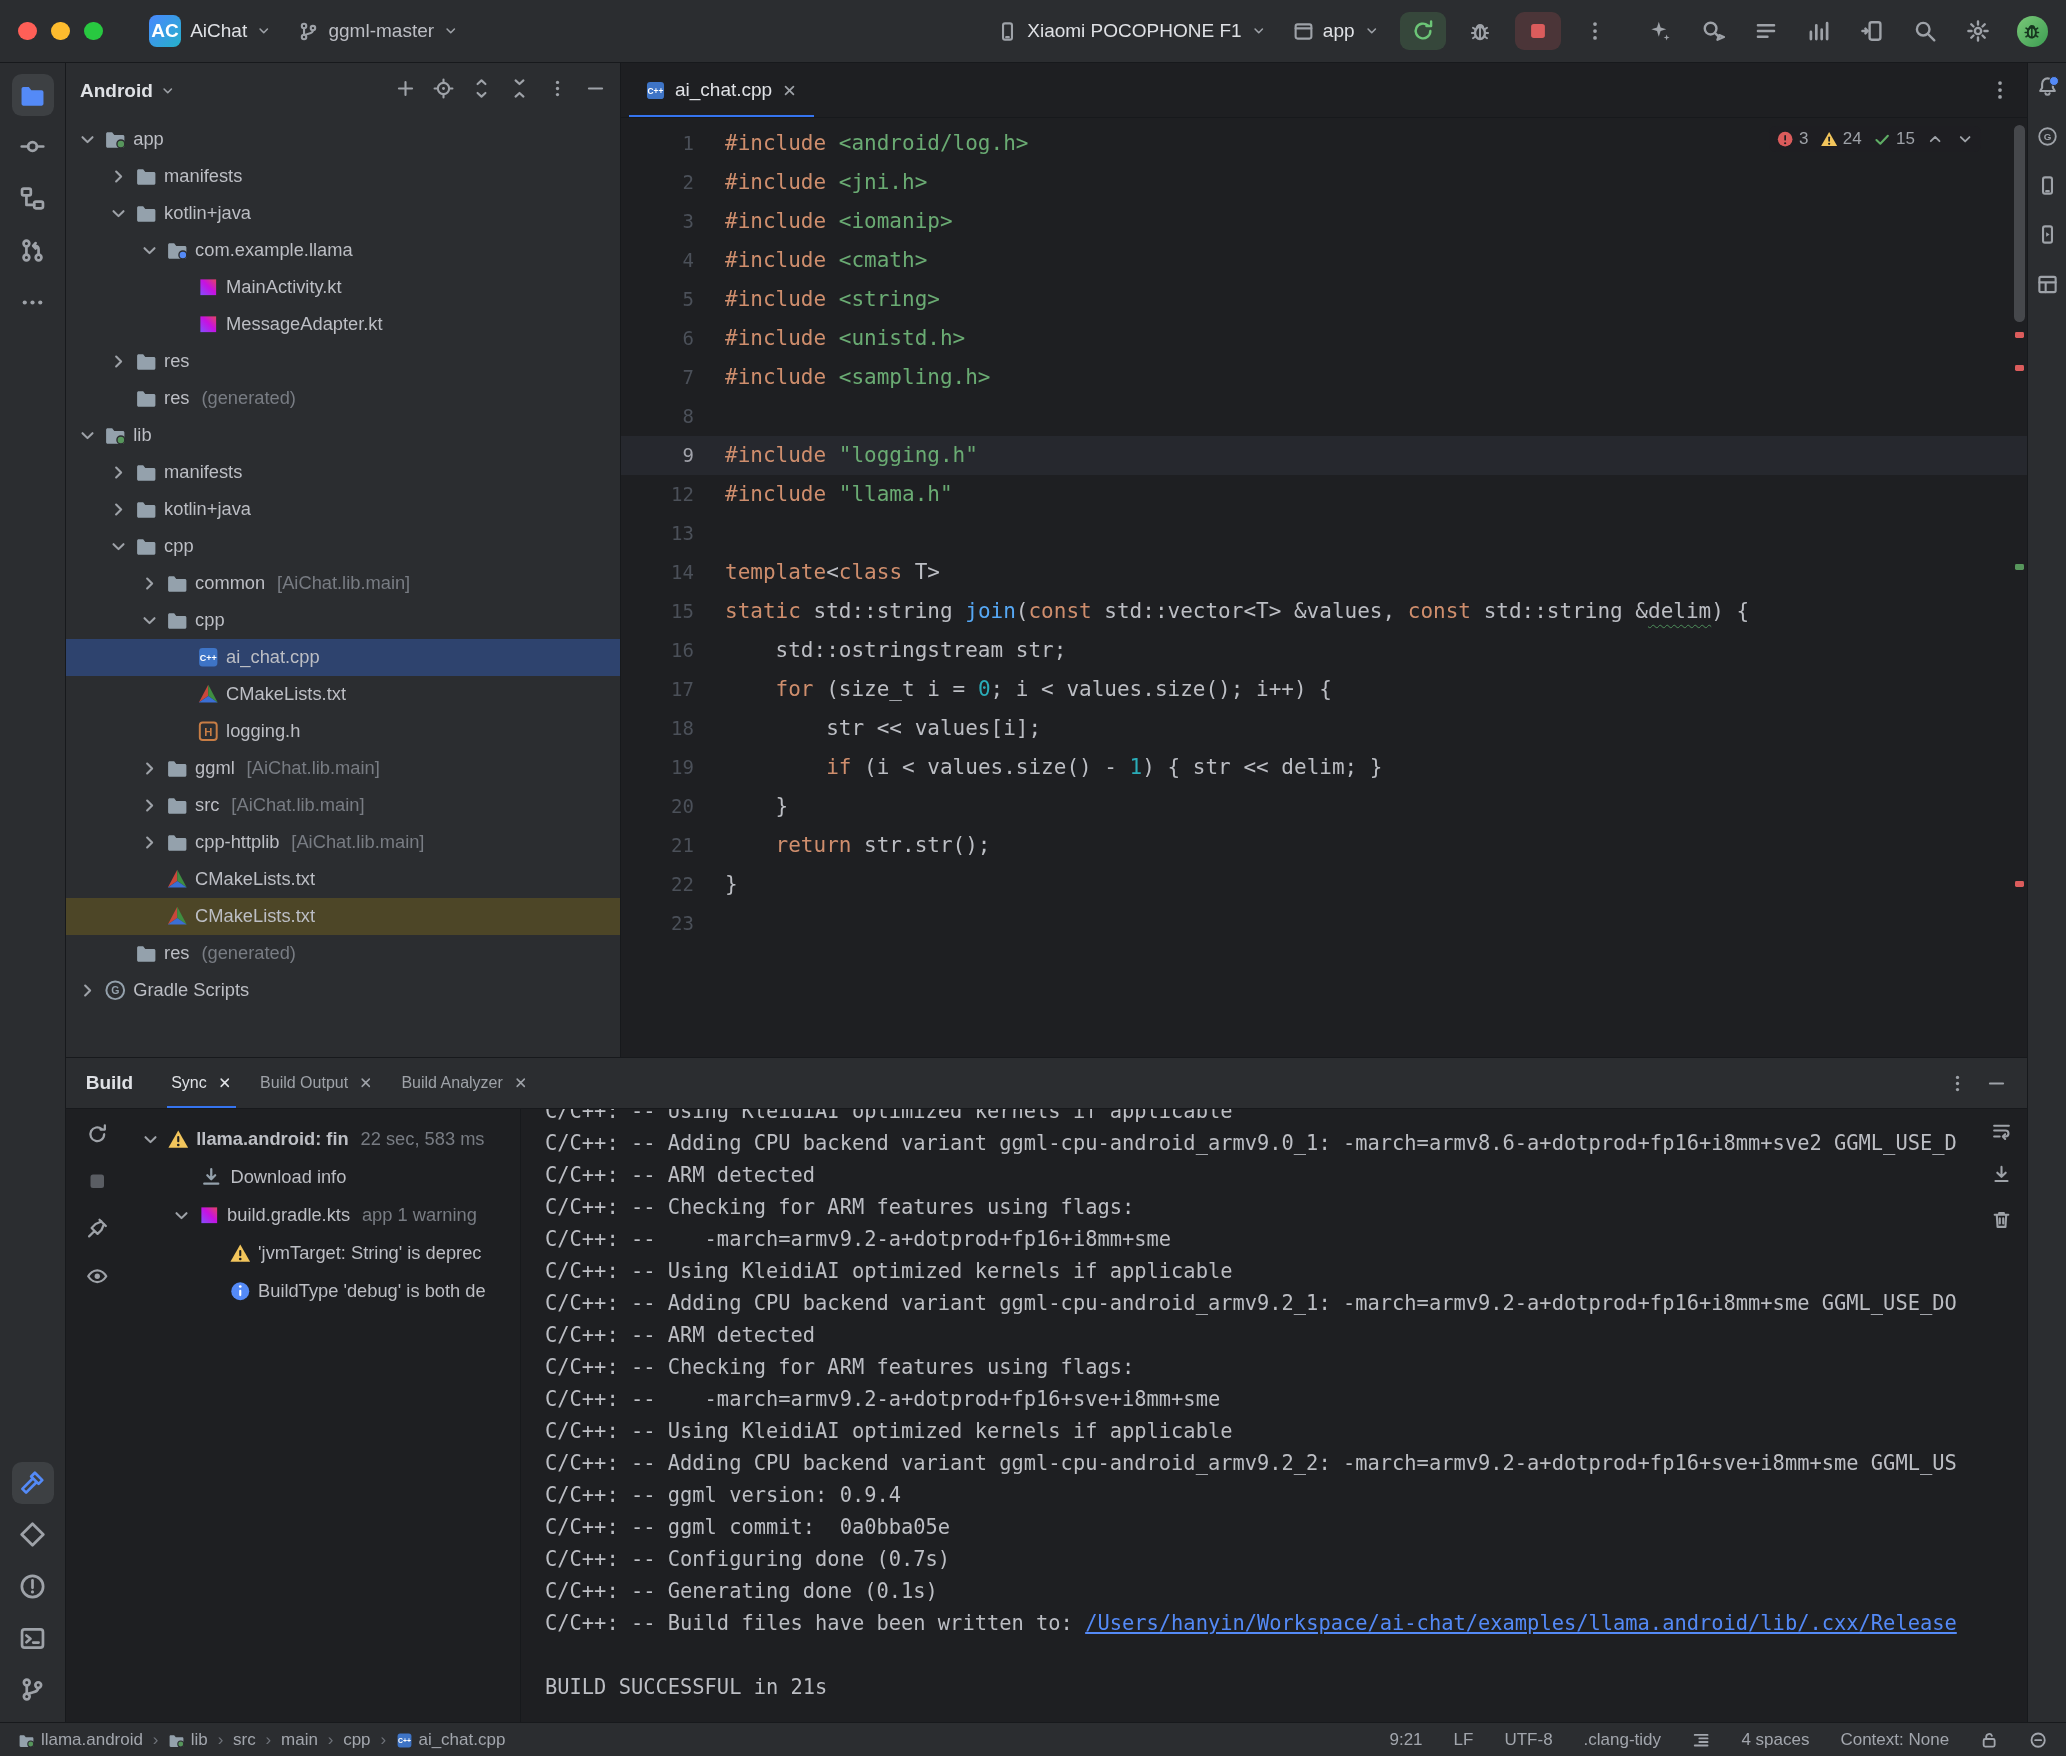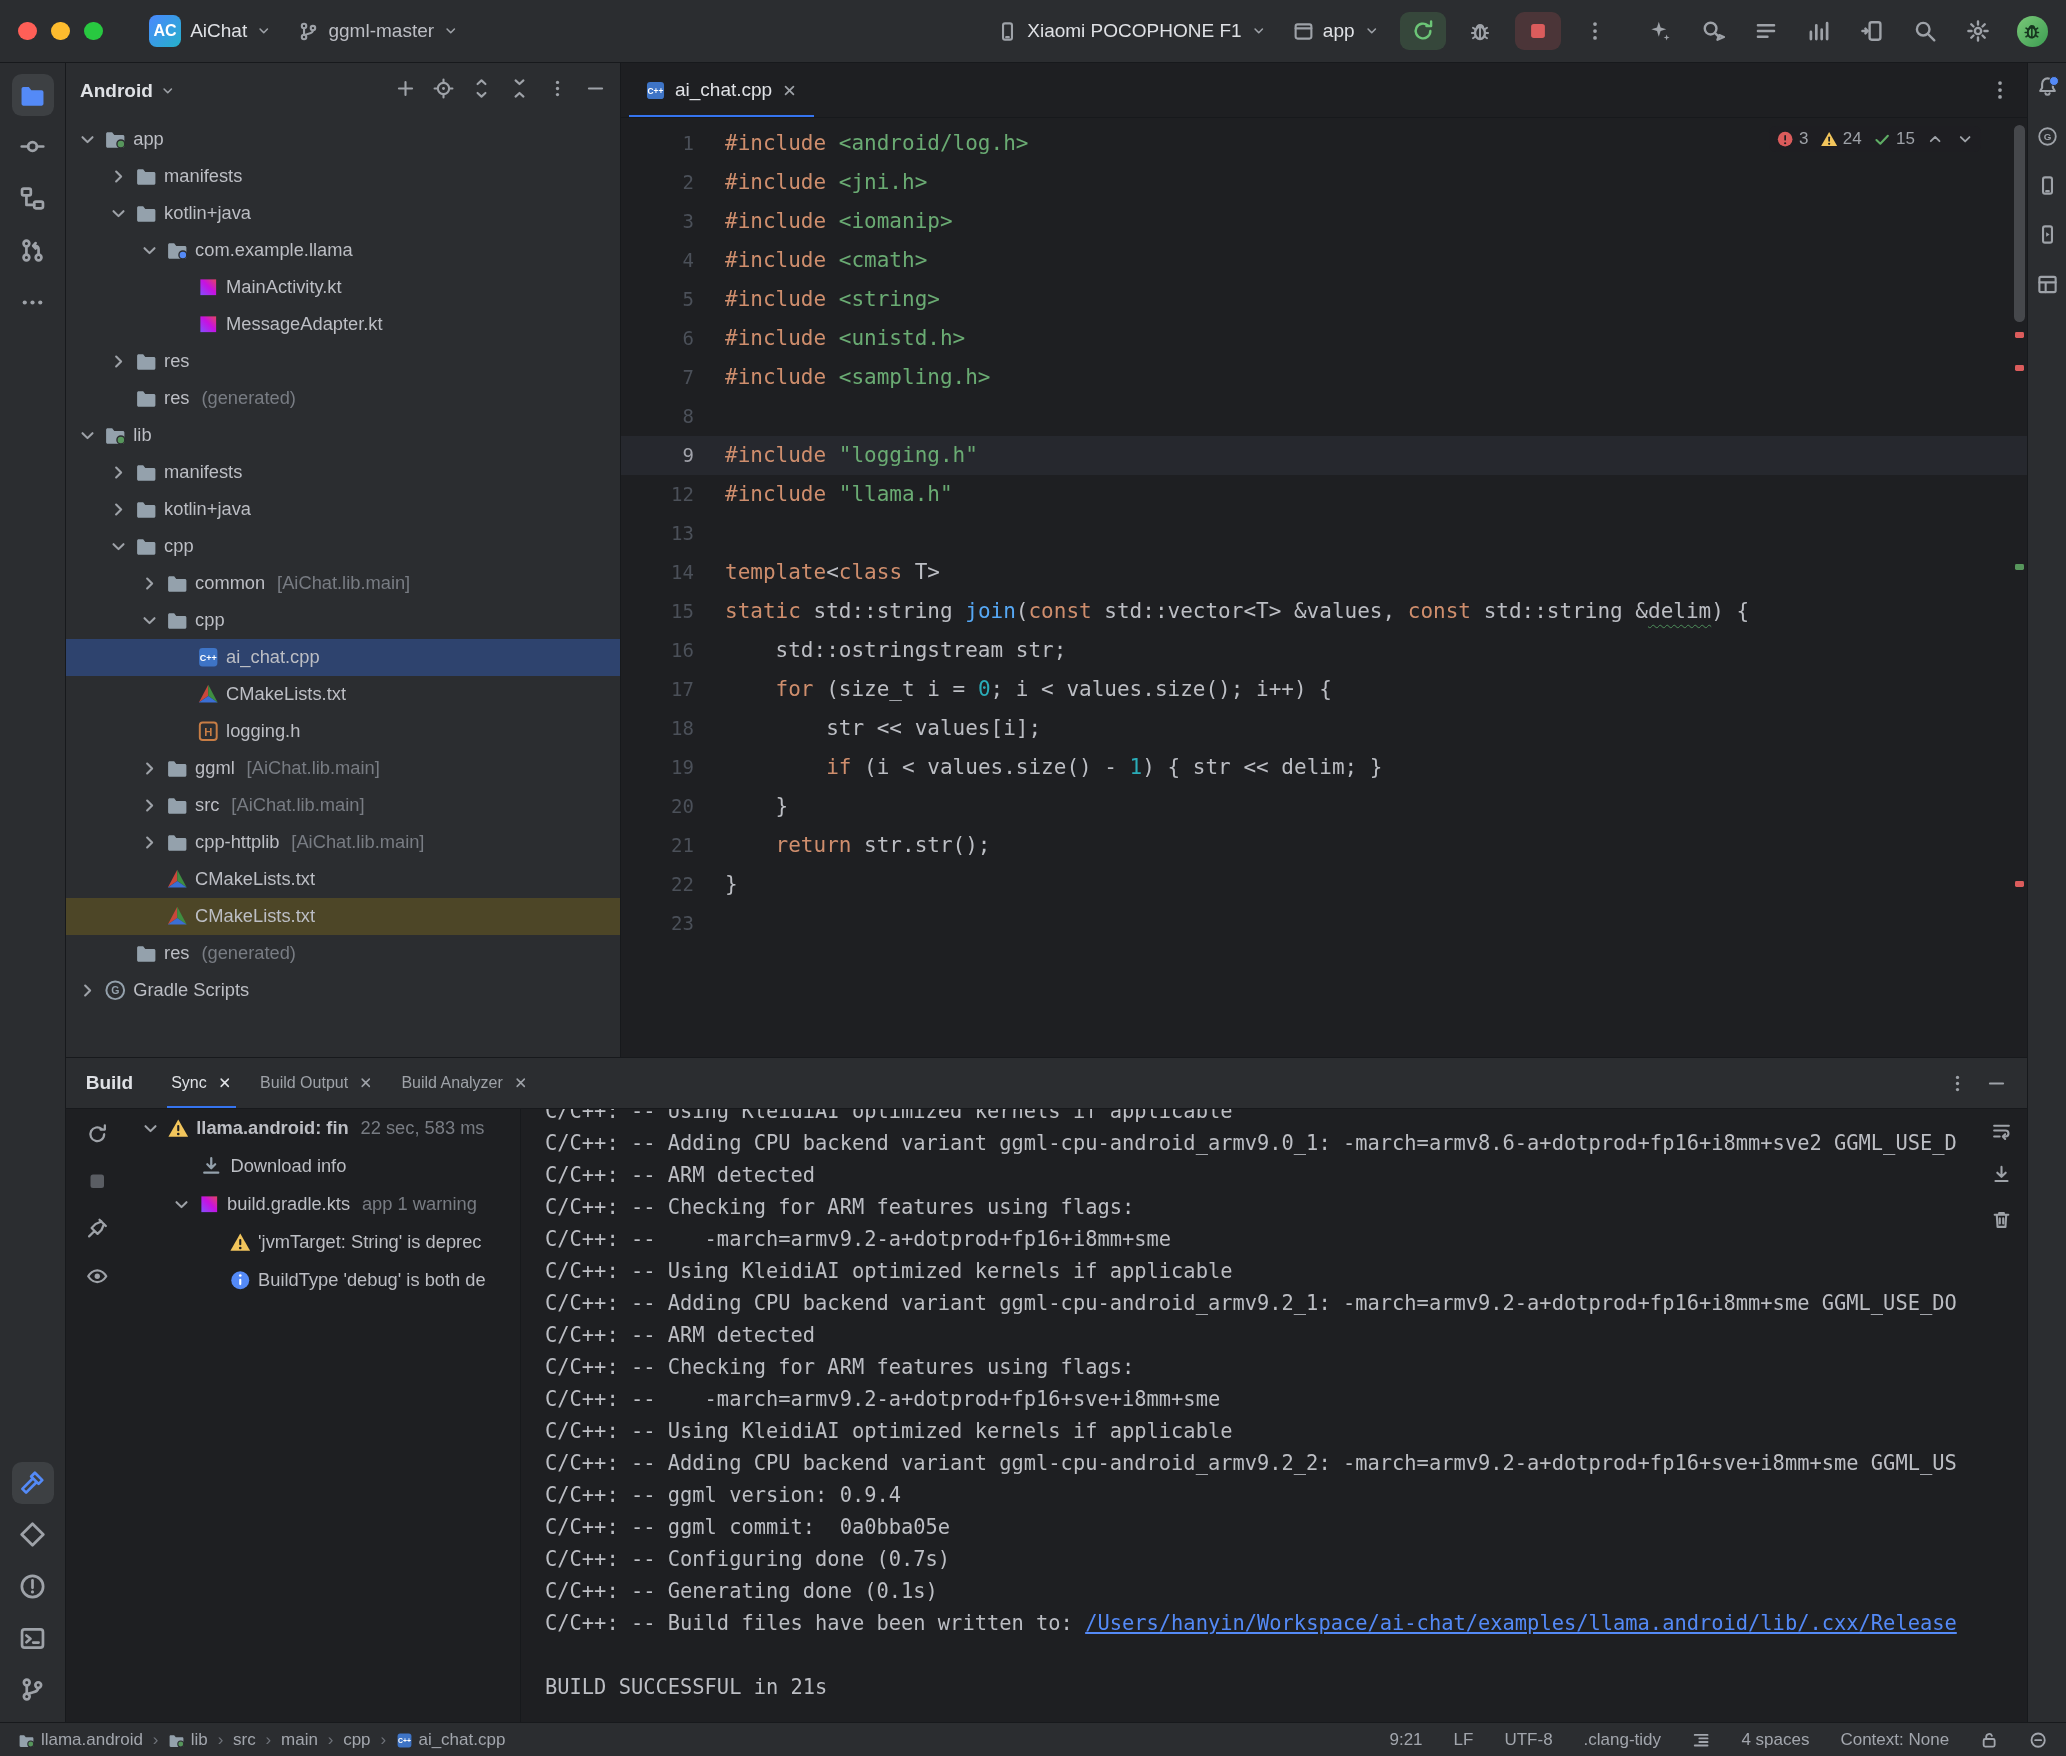--- a/index.html
+++ b/index.html
@@ -4,21 +4,21 @@
 <style>
 *{margin:0;padding:0;box-sizing:border-box}
 html,body{width:2066px;height:1757px;overflow:hidden}
 body{background:#1e1f22;color:#bcbec4;font-family:"Liberation Sans",sans-serif;font-size:18.3px}
 .window{width:100%;height:100%;display:flex;flex-direction:column}
 
 .titlebar{height:63px;flex:none;background:#2b2d30;border-bottom:0.7px solid #17191c;display:flex;align-items:center;padding:0 18.3px;gap:7px}
 .traffic{display:flex;gap:14.8px;margin-right:29.5px}
 .tl{width:18.3px;height:18.3px;border-radius:50%}
 .tb-widget{display:flex;align-items:center;gap:9.1px;padding:5.6px 9.8px;border-radius:8.4px;color:#dfe1e5;font-size:19px;white-space:nowrap}
-.proj-chip{width:32px;height:32px;border-radius:7.7px;background:linear-gradient(135deg,#4a88ff,#25b1c9);color:#fff;font-weight:700;font-size:16px;display:flex;align-items:center;justify-content:center}
+.proj-chip{width:32px;height:32px;border-radius:7.7px;background:linear-gradient(135deg,#4a88ff,#25b1c9);color:#fff;font-weight:700;font-size:19px;display:flex;align-items:center;justify-content:center}
 .dim{color:#bcbec4}
 .ci{width:15.5px;height:15.5px;display:inline-flex;color:#9ea2a8;flex:none}
 .ci.big{width:21px;height:21px}
 .ci svg,.ic svg{width:100%;height:100%;display:block}
 .flex1{flex:1}
 .ic{display:inline-flex;width:24px;height:24px;flex:none}
 .tb-btn{width:46px;height:38px;border-radius:9.1px;display:flex;align-items:center;justify-content:center;color:#9ea2a8;margin-left:4.2px}
 .tb-btn.run{background:rgba(87,150,92,.25);color:#6cc577}
 .tb-btn.stop{background:rgba(219,92,92,.18);color:#db5c5c}
 .tb-right{display:flex;align-items:center;gap:25px;margin-left:21px;color:#9ea2a8}
@@ -84,21 +84,21 @@
 .bp-title{align-self:center;font-weight:700;color:#dfe1e5;font-size:19px;margin-right:24px}
 .btab{display:flex;align-items:center;gap:9.8px;padding:0 14px;color:#9ea2a8;font-size:16px;position:relative}
 .btab .close{width:15.5px;height:15.5px}
 .btab.active{color:#dfe1e5}
 .btab.active::after{content:"";position:absolute;left:9.8px;right:9.8px;bottom:0;height:2.1px;background:#3574f0}
 .bh-actions{margin-left:auto;display:flex;align-items:center;gap:18.3px;color:#9ea2a8;padding-right:14px}
 .bh-actions .ic{width:21px;height:21px}
 .build-body{flex:1;display:flex;min-height:0}
 .b-toolbar{width:63px;flex:none;display:flex;flex-direction:column;align-items:center;gap:19.7px;padding-top:14px;color:#9ea2a8}
 .b-toolbar .ic{width:22.5px;height:22.5px}
-.build-tree{width:391px;flex:none;padding-top:0;font-size:18.3px;overflow:hidden}
+.build-tree{width:391px;flex:none;padding-top:11px;font-size:18.3px;overflow:hidden}
 .console{flex:1;min-width:0;position:relative;border-left:0.7px solid #17191c;overflow:hidden;font-family:"DejaVu Sans Mono",monospace;font-size:20.4px;color:#bcbec4}
 .console-lines{padding-left:24px;margin-top:-14px}
 .con-line{height:32px;line-height:32px;white-space:pre}
 .con-link{color:#548af7;text-decoration:underline;cursor:pointer}
 .console-actions{position:absolute;top:11.2px;right:15.5px;display:flex;flex-direction:column;gap:18.3px;color:#9ea2a8}
 .console-actions .ic{width:21px;height:21px}
 
 .statusbar{height:35px;flex:none;background:#2b2d30;border-top:0.7px solid #17191c;display:flex;align-items:center;padding:0 18.3px;font-size:17px;color:#a2a6ad}
 .breadcrumb{display:flex;align-items:center;gap:7px}
 .bc-item{display:flex;align-items:center;gap:5.6px}

